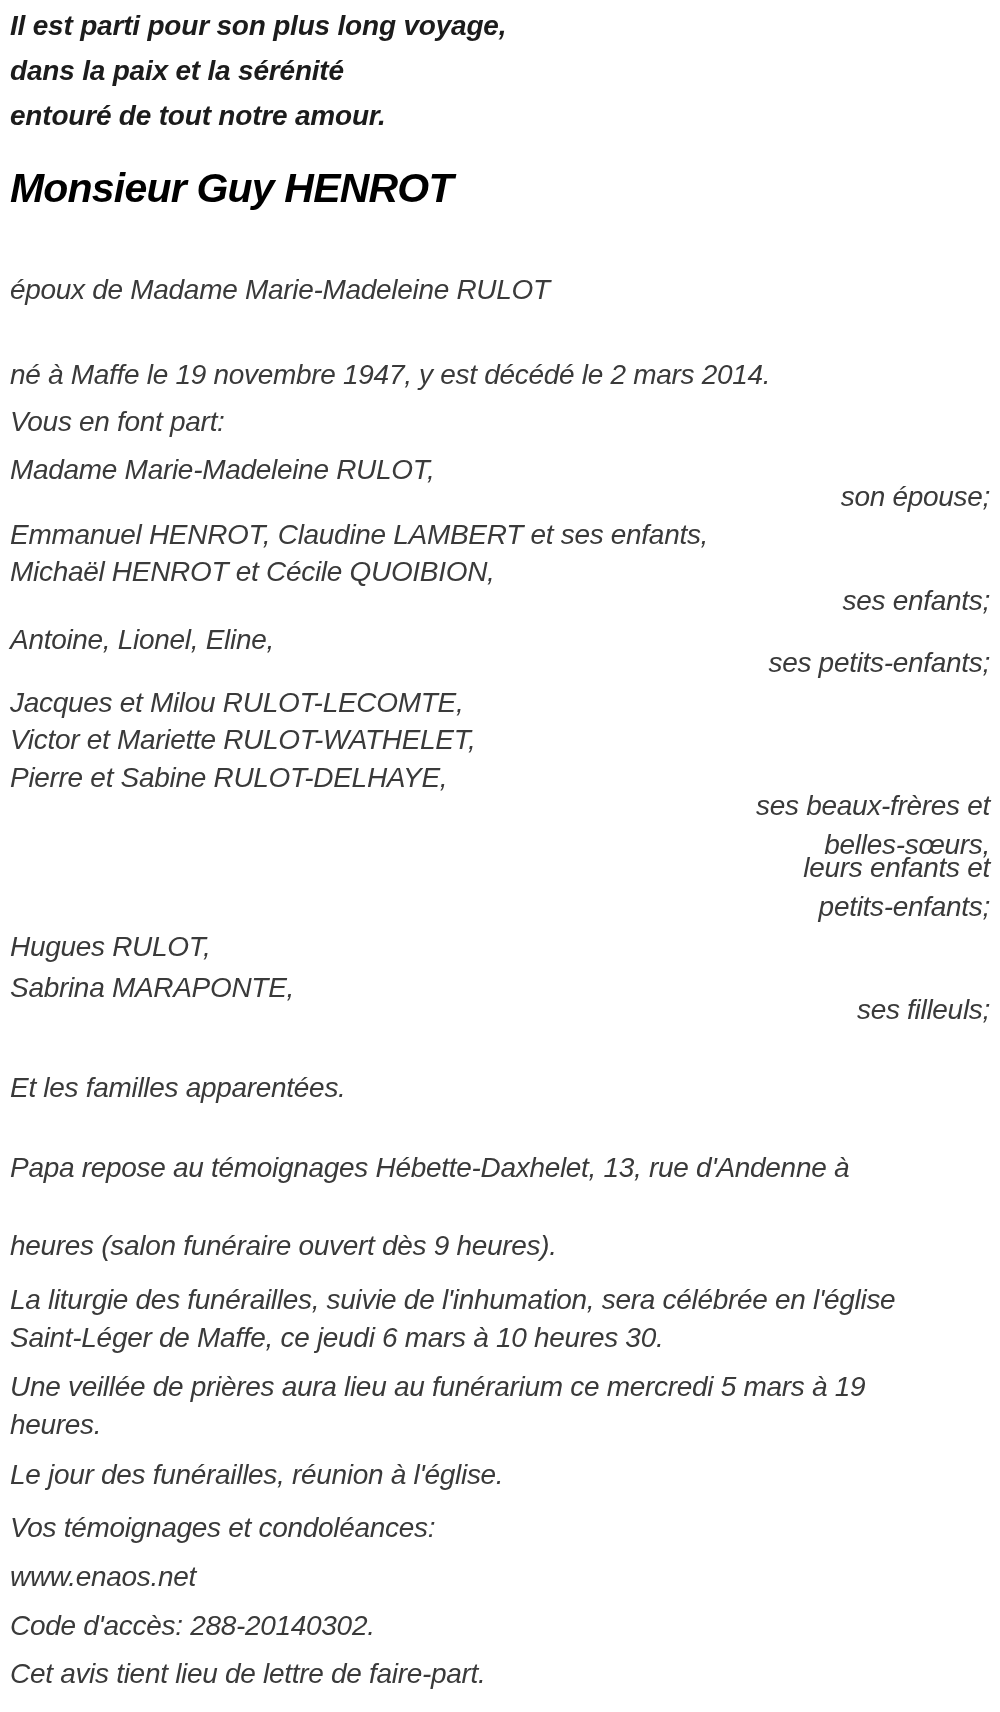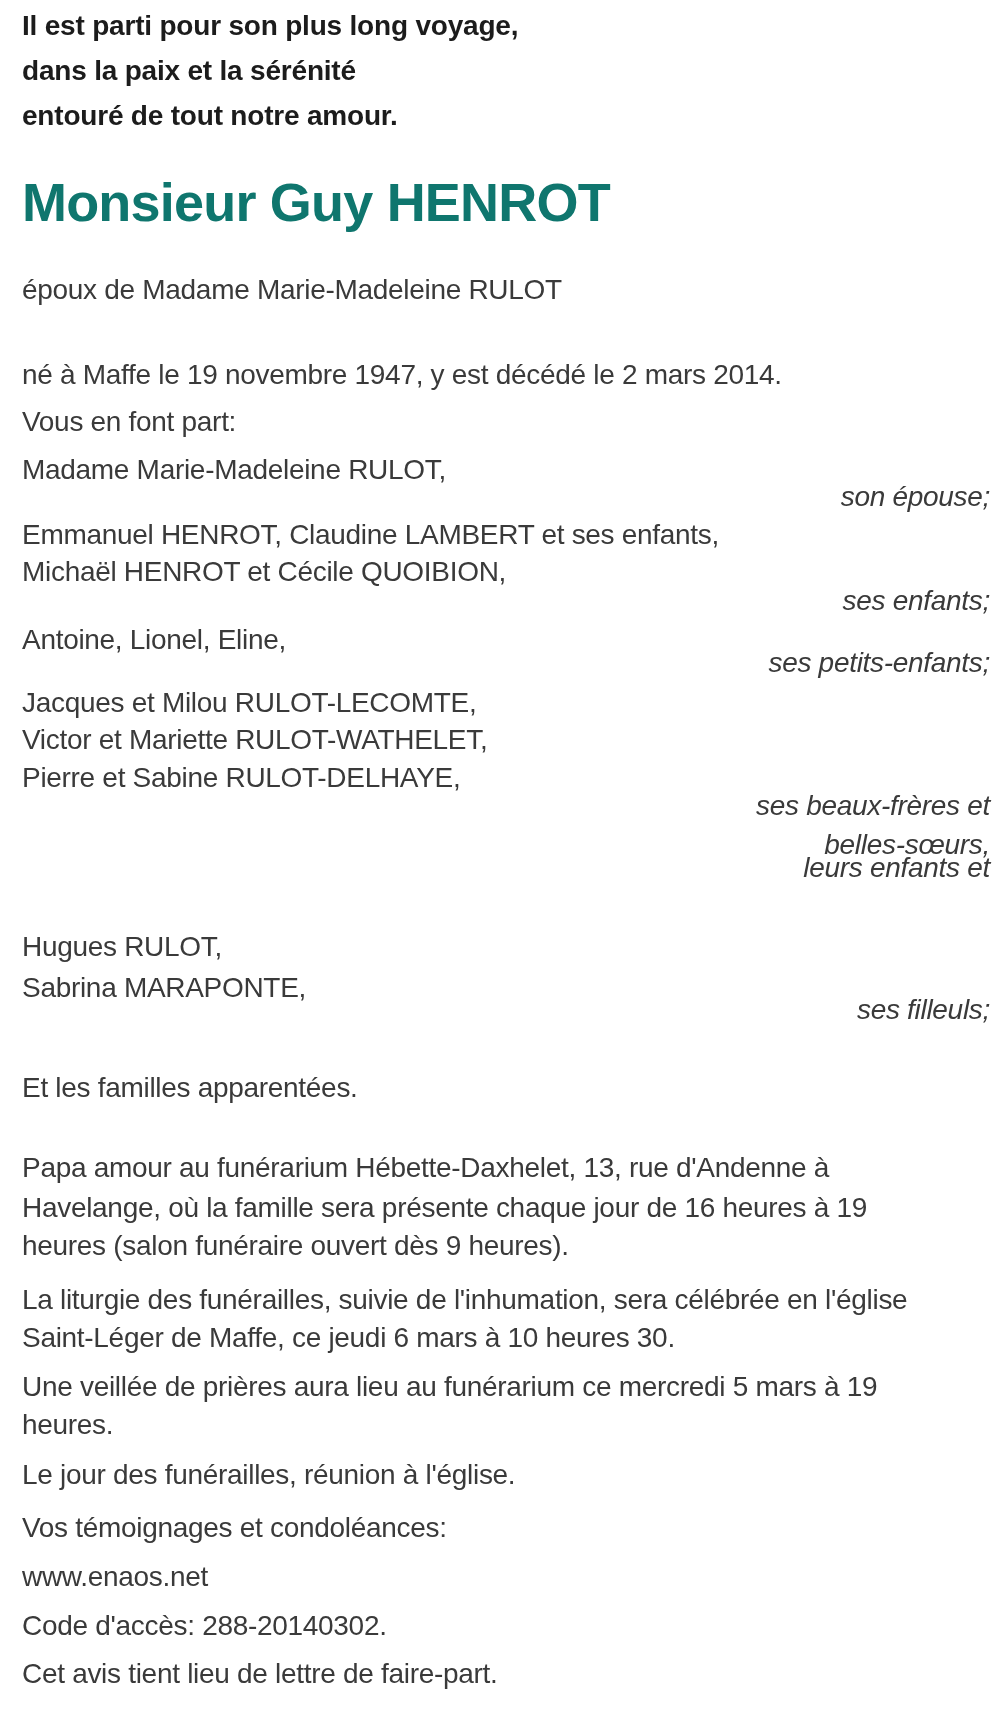--- a/index.html
+++ b/index.html
@@ -10,44 +10,44 @@
   #page {
     position: relative;
     width: 1000px;
     height: 1712px;
     background: #ffffff;
     overflow: hidden;
     font-family: "Liberation Sans", "DejaVu Sans", sans-serif;
   }
   .ln {
     position: absolute;
-    left: 22px;
+    left: 10px;
     height: 40px;
     line-height: 40px;
     font-size: 28px;
     letter-spacing: -0.3px;
     color: #3a3a3a;
     white-space: nowrap;
+    font-style: italic;
   }
   .epitaph {
     height: 45px;
     line-height: 45px;
     font-weight: 700;
     font-size: 28px;
     color: #1c1c1c;
     letter-spacing: -0.2px;
   }
   .title {
     height: 62px;
     line-height: 62px;
     font-weight: 700;
-    font-size: 54px;
-    color: #0f766e;
+    font-size: 41px;
+    color: #000000;
     letter-spacing: -0.8px;
-    margin-top: 14px;
   }
   .role {
     left: auto;
     right: 10px;
     text-align: center;
     font-style: italic;
     font-size: 28px;
     color: #3a3a3a;
   }
 </style>
@@ -75,29 +75,29 @@
 
   <div class="ln" style="top:620px">Antoine, Lionel, Eline,</div>
   <div class="ln role" style="top:643px">ses petits-enfants;</div>
 
   <div class="ln" style="top:683px">Jacques et Milou RULOT-LECOMTE,</div>
   <div class="ln" style="top:720px">Victor et Mariette RULOT-WATHELET,</div>
   <div class="ln" style="top:758px">Pierre et Sabine RULOT-DELHAYE,</div>
   <div class="ln role" style="top:786px">ses beaux-frères et</div>
   <div class="ln role" style="top:825px">belles-sœurs,</div>
   <div class="ln role" style="top:848px">leurs enfants et</div>
+  <div class="ln role" style="top:887px">petits-enfants;</div>
 
   <div class="ln" style="top:927px">Hugues RULOT,</div>
   <div class="ln" style="top:968px">Sabrina MARAPONTE,</div>
   <div class="ln role" style="top:990px">ses filleuls;</div>
 
   <div class="ln" style="top:1068px">Et les familles apparentées.</div>
 
-  <div class="ln" style="top:1148px">Papa amour au funérarium Hébette-Daxhelet, 13, rue d'Andenne à</div>
-  <div class="ln" style="top:1188px">Havelange, où la famille sera présente chaque jour de 16 heures à 19</div>
+  <div class="ln" style="top:1148px">Papa repose au témoignages Hébette-Daxhelet, 13, rue d'Andenne à</div>
   <div class="ln" style="top:1226px">heures (salon funéraire ouvert dès 9 heures).</div>
 
   <div class="ln" style="top:1280px">La liturgie des funérailles, suivie de l'inhumation, sera célébrée en l'église</div>
   <div class="ln" style="top:1318px">Saint-Léger de Maffe, ce jeudi 6 mars à 10 heures 30.</div>
 
   <div class="ln" style="top:1367px">Une veillée de prières aura lieu au funérarium ce mercredi 5 mars à 19</div>
   <div class="ln" style="top:1405px">heures.</div>
 
   <div class="ln" style="top:1455px">Le jour des funérailles, réunion à l'église.</div>
   <div class="ln" style="top:1508px">Vos témoignages et condoléances:</div>

